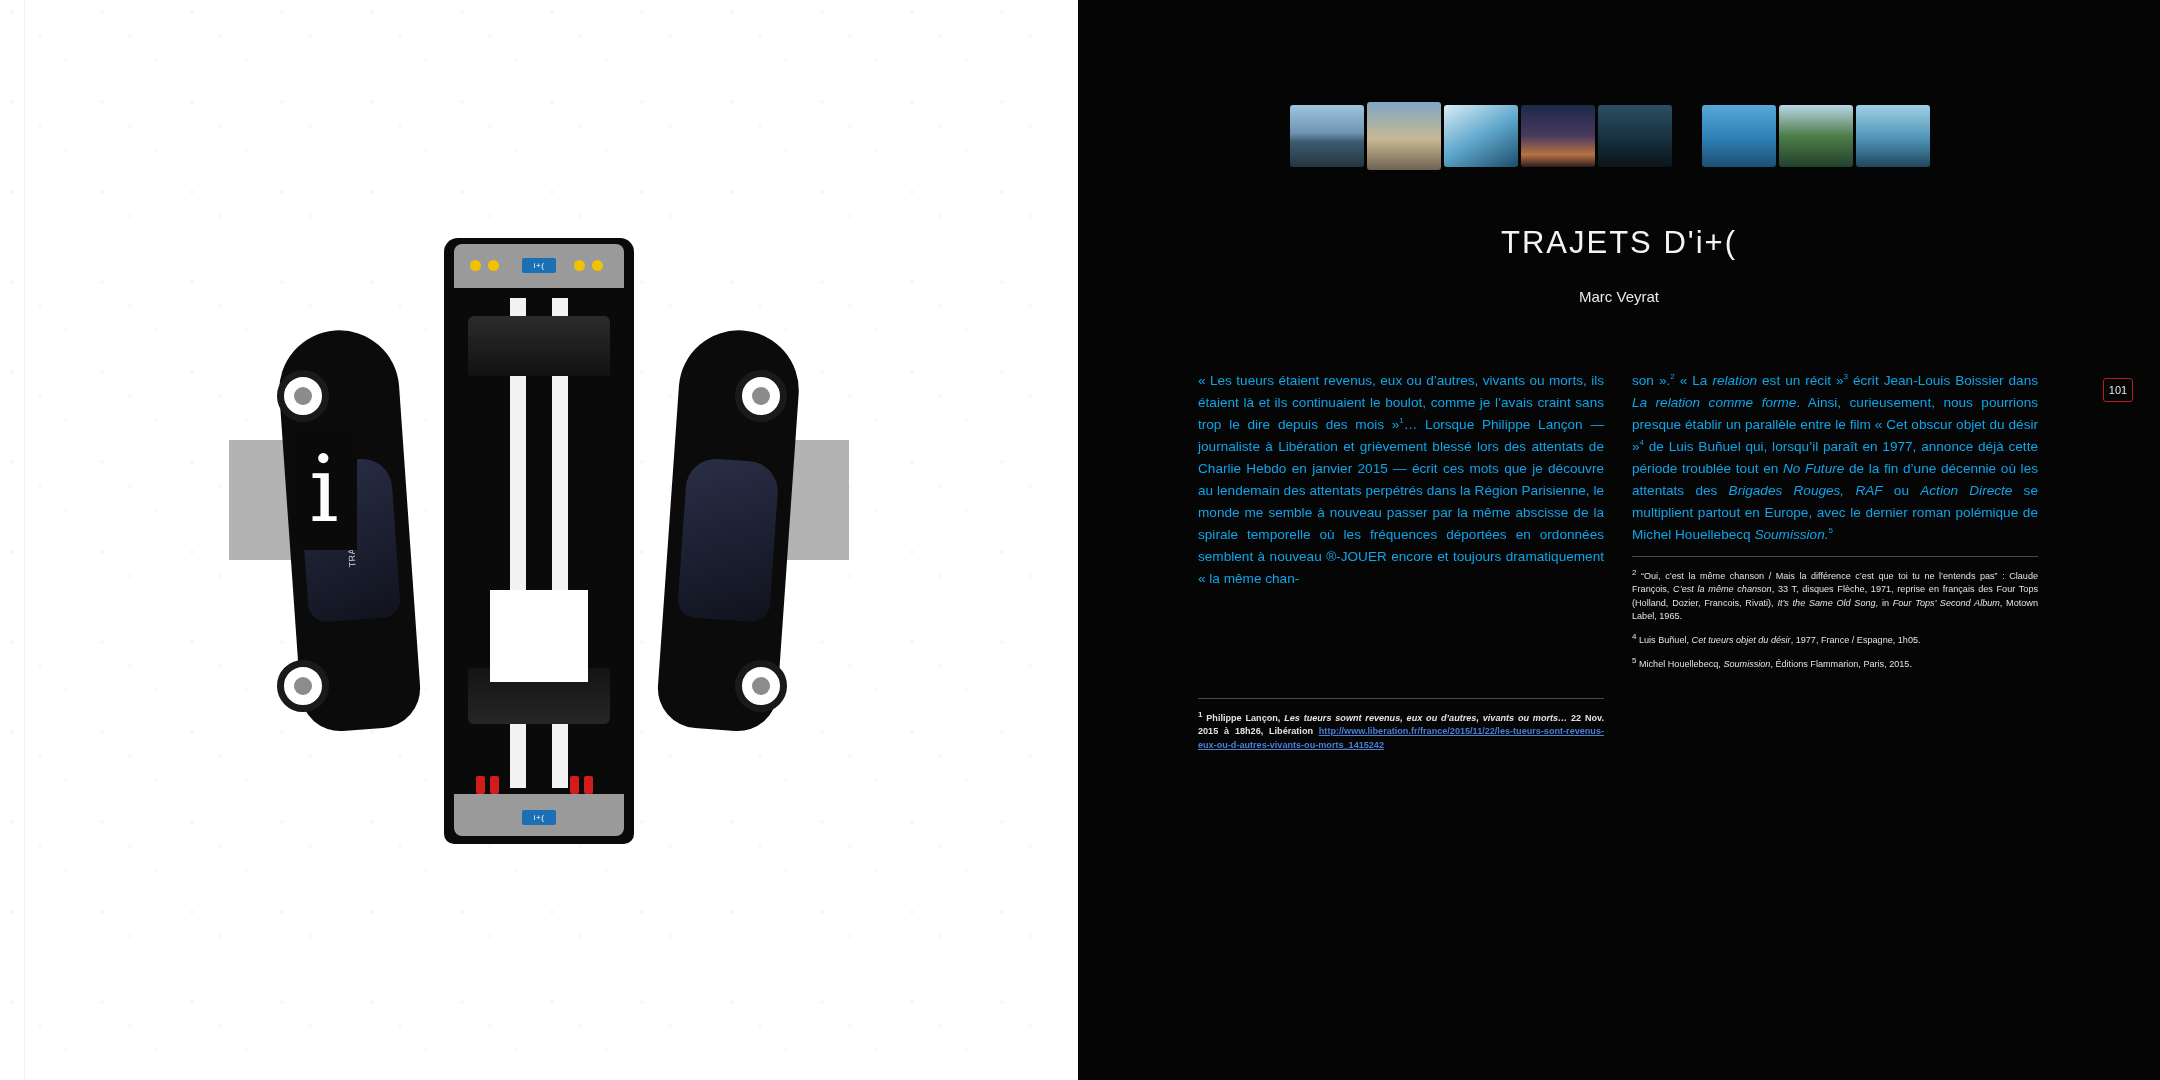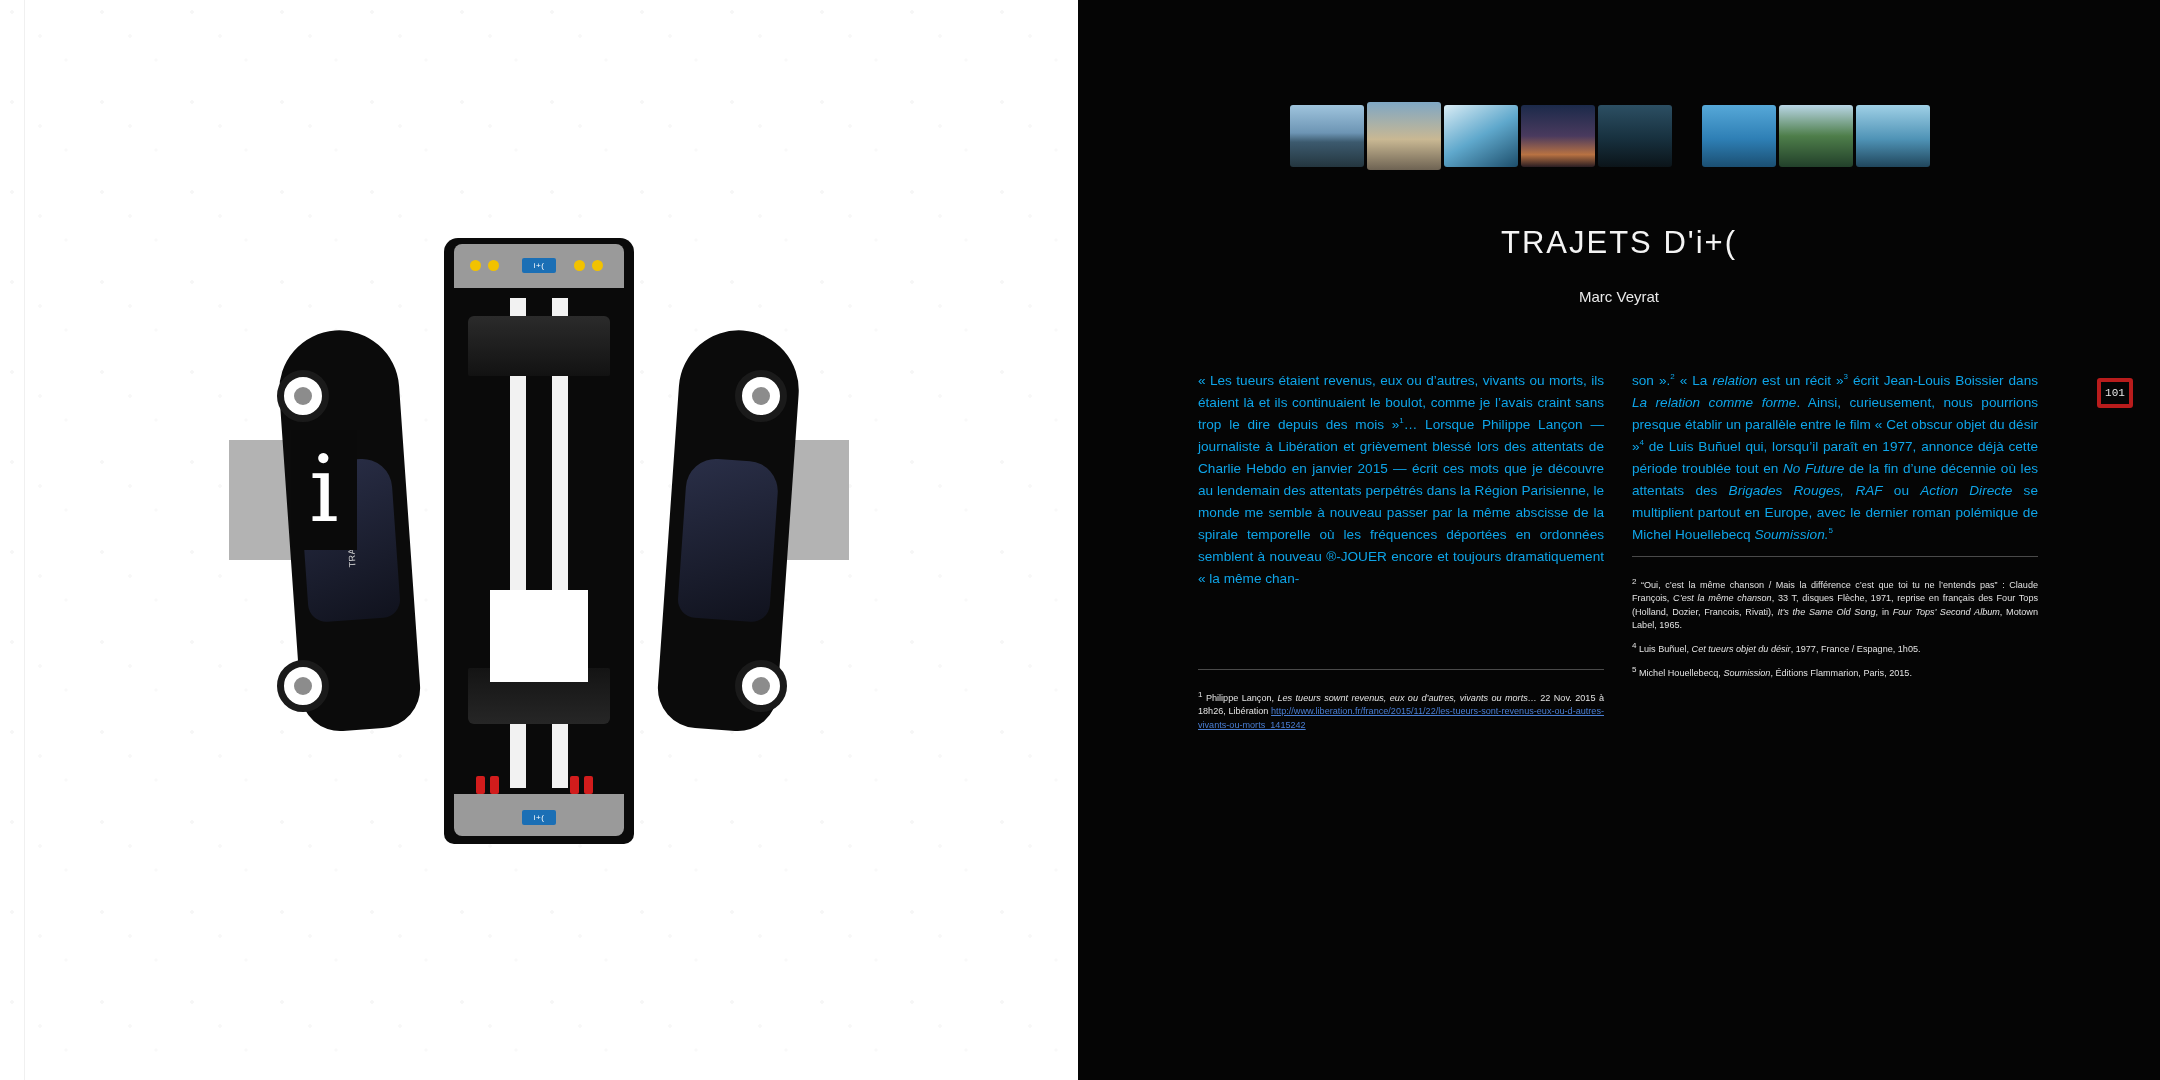--- a/index.html
+++ b/index.html
@@ -241,28 +241,27 @@
     font-size: 15px;
     color: #eaeaea;
     font-weight: 300;
   }
   .page-number {
     position: absolute;
     right: 27px;
     top: 378px;
     width: 28px;
     height: 22px;
-    border: 4px solid #b91c1c;
+    border: 1px solid #b91c1c;
     border-radius: 3px;
     color: #e6e6e6;
     font-size: 11px;
     display: flex;
     align-items: center;
     justify-content: center;
-    font-family: Liberation Mono, monospace;
   }
   .columns {
     position: absolute;
     left: 120px;
     top: 370px;
     width: 840px;
     display: flex;
     gap: 28px;
   }
   .col { width: 406px; }
@@ -274,33 +273,34 @@
     font-family: "Liberation Sans", sans-serif;
   }
   .body-text i { font-style: italic; }
   .link {
     color: #4a7fd4;
     text-decoration: underline;
   }
   .footnotes {
     margin-top: 18px;
     border-top: 1px solid #4a4a4a;
-    padding-top: 19px;
+    padding-top: 10px;
     font-size: 9.1px;
     line-height: 1.45;
     text-align: justify;
     color: #e2e2e2;
   }
   .footnotes .fn { margin-bottom: 8px; }
   .footnotes i { font-style: italic; }
   .col-right .footnotes {
     margin-top: 10px;
   }
   .col-left .footnotes {
-    margin-top: 79px;
+    margin-top: 108px;
+    font-weight: bold;
   }
   sup { font-size: 8px; vertical-align: super; }
 </style>
 </head>
 <body>
 
 <div class="spread">
 
   <div class="left-page">
     <div class="paper-texture"></div>

